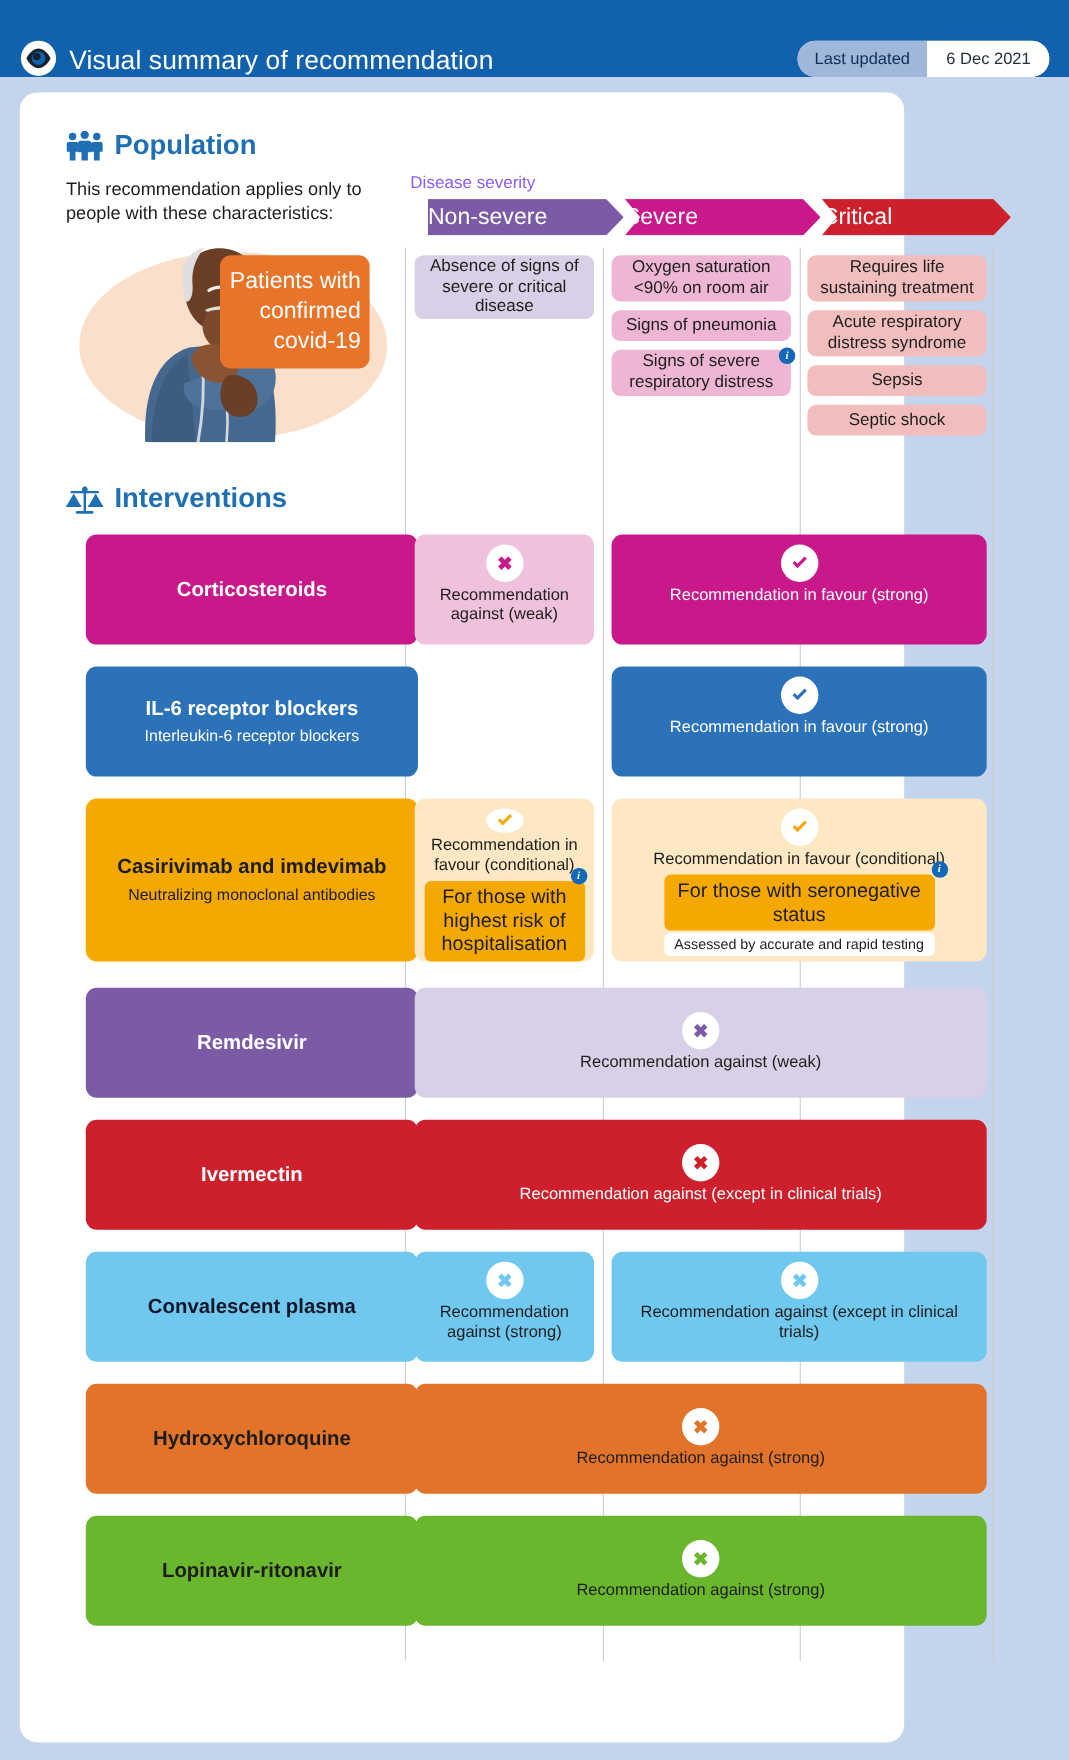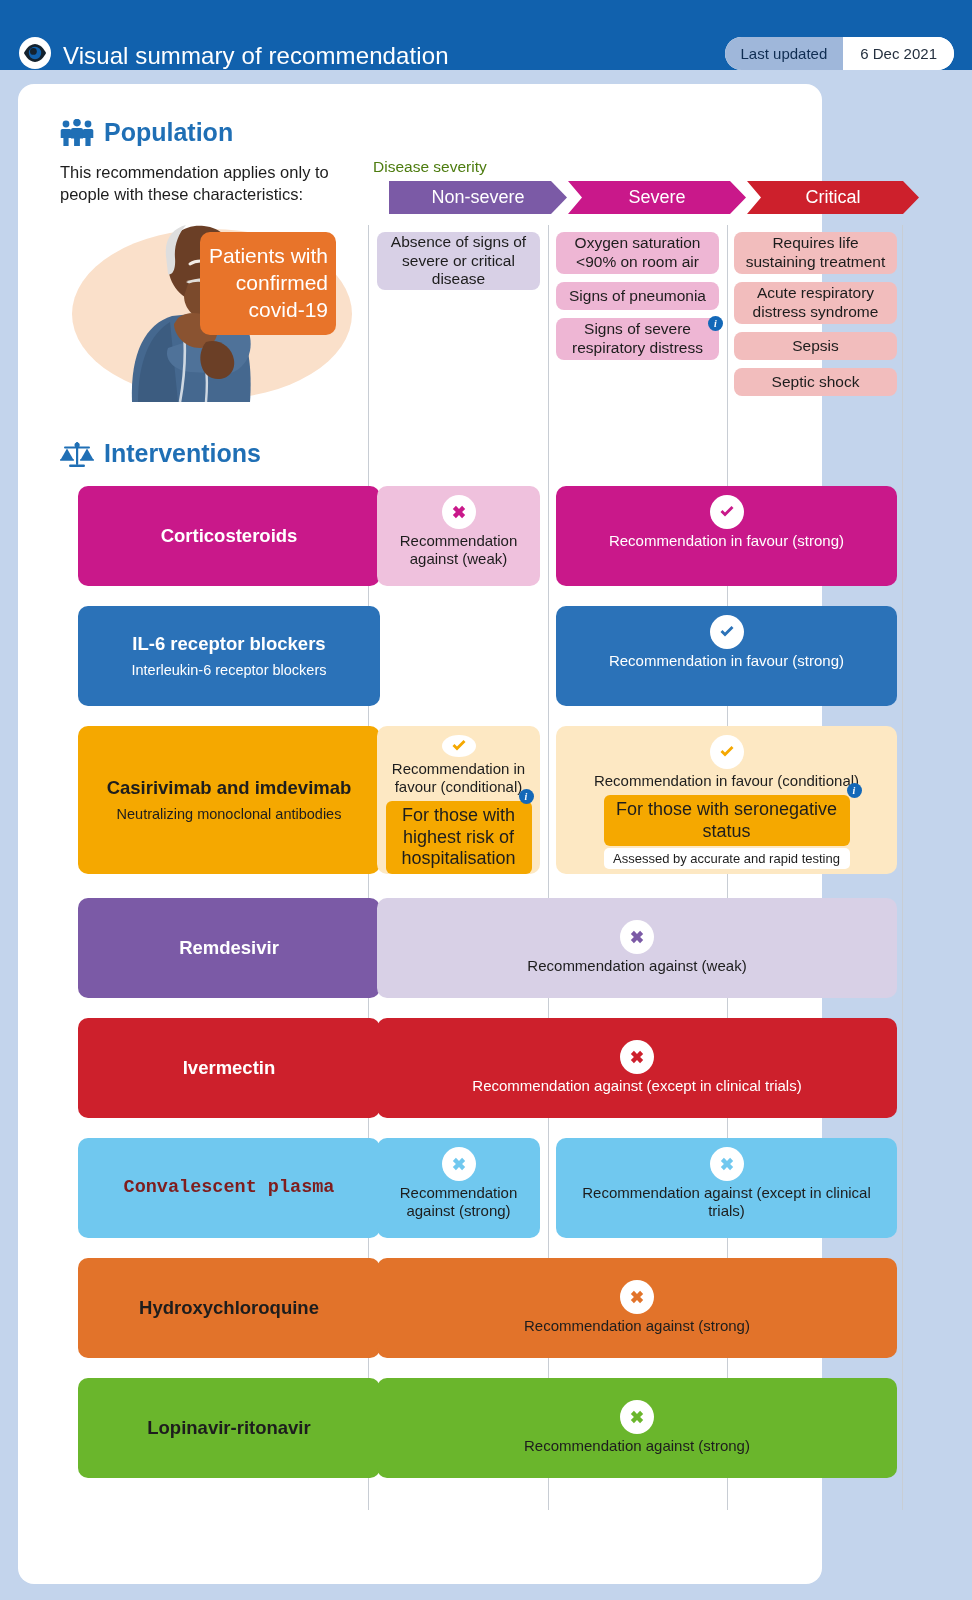--- a/index.html
+++ b/index.html
@@ -62,26 +62,26 @@
   .tag-orange {
     position: absolute; left: 182px; top: 148px; width: 136px;
     background: #e8742a; color: #fff; border-radius: 10px;
     font-size: 21px; line-height: 1.28; text-align: right;
     padding: 11px 8px;
   }
 
   
   .sev-label {
     position: absolute; left: 373px; top: 158px;
-    font-size: 15.5px; color: #4d7c0f;
+    font-size: 15.5px; color: #8b5cf6;
   }
   .chev {
     position: absolute; top: 181px; height: 33px;
-    display: flex; align-items: center; justify-content: center;
-    color: #fff; font-size: 18px;
+    display: flex; align-items: center; justify-content: flex-start;
+    color: #fff; font-size: 21px;
   }
   .chev span { position: relative; z-index: 2; }
   .chev.c0 { left: 371px; width: 178px; background: #7b5aa6;
     clip-path: polygon(0 0, calc(100% - 16px) 0, 100% 50%, calc(100% - 16px) 100%, 0 100%); }
   .chev.c1 { left: 550px; width: 178px; background: #c9188a;
     clip-path: polygon(0 0, calc(100% - 16px) 0, 100% 50%, calc(100% - 16px) 100%, 0 100%, 14px 50%); }
   .chev.c2 { left: 729px; width: 172px; background: #cd202c;
     clip-path: polygon(0 0, calc(100% - 16px) 0, 100% 50%, calc(100% - 16px) 100%, 0 100%, 14px 50%); }
 
   
@@ -339,21 +339,21 @@
     </div>
     <div class="rec" style="left:359px; top:934px; width:520px; height:100px; background:#cd202c; color:#ffffff; padding-top:22px;">
       <div class="badge">
         <svg viewBox="0 0 24 24" width="20" height="20">
             <path fill="#cd202c" d="M8.3 4.6 12 8.3l3.7-3.7 3.7 3.7L15.7 12l3.7 3.7-3.7 3.7L12 15.7l-3.7 3.7-3.7-3.7L8.3 12 4.6 8.3z"></path>
           </svg>
       </div>
       <div class="rtxt">Recommendation against (except in clinical trials)</div>
     </div>
 
-    <div class="iv-name" style="top:1054px; height:100px; background:#70c8ef; color:#7f1d1d;font-family:Liberation Mono, monospace;">
+    <div class="iv-name" style="top:1054px; height:100px; background:#70c8ef; color:#0f172a;">
       <div class="n1">Convalescent plasma</div>
     </div>
     <div class="rec" style="left:359px; top:1054px; width:163px; height:100px; background:#70c8ef; color:#1d1d1d;">
       <div class="badge">
         <svg viewBox="0 0 24 24" width="20" height="20">
             <path fill="#70c8ef" d="M8.3 4.6 12 8.3l3.7-3.7 3.7 3.7L15.7 12l3.7 3.7-3.7 3.7L12 15.7l-3.7 3.7-3.7-3.7L8.3 12 4.6 8.3z"></path>
           </svg>
       </div>
       <div class="rtxt">Recommendation against (strong)</div>
     </div>

